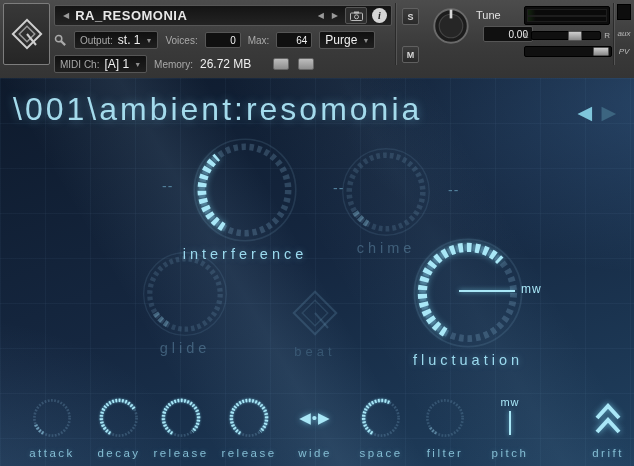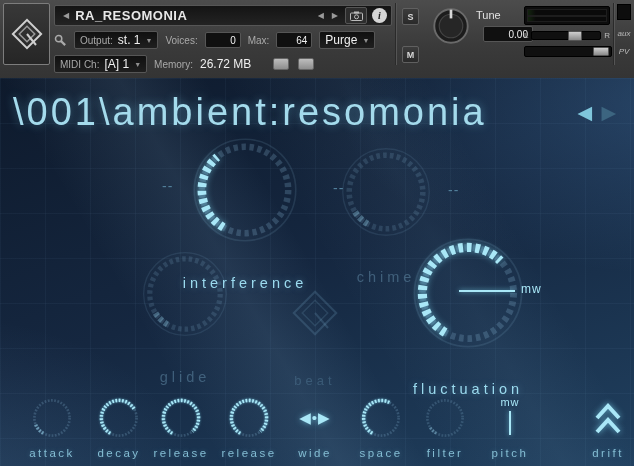--- a/index.html
+++ b/index.html
@@ -60,26 +60,26 @@
       linear-gradient(60deg, transparent 26%, rgba(170,212,242,0.10) 40%, transparent 50%),
       linear-gradient(60deg, transparent 52%, rgba(170,212,242,0.06) 66%, transparent 76%),
       radial-gradient(ellipse 560px 280px at 108% 6%, rgba(72,122,172,0.38), transparent 62%),
       radial-gradient(ellipse 420px 300px at -8% 108%, rgba(110,160,205,0.20), transparent 60%),
       linear-gradient(160deg,#0e1a2c 0%,#152740 48%,#20405f 100%);}
   .instrument::before{content:"";position:absolute;inset:0;pointer-events:none;
       background-image:
         linear-gradient(rgba(140,190,230,0.05) 1px, transparent 1px),
         linear-gradient(90deg, rgba(140,190,230,0.05) 1px, transparent 1px);
       background-size:45px 45px;}
-  .patch-title{position:absolute;left:13px;top:13px;font-size:38px;font-weight:300;
+  .patch-title{position:absolute;left:13px;top:13px;font-size:32px;font-weight:300;
       color:#a4dbec;letter-spacing:3px;text-shadow:0 0 10px rgba(120,205,235,0.45);}
   .patch-nav{position:absolute;right:16px;top:23px;font-size:19px;letter-spacing:2px;}
   .patch-nav .prev{color:#7fc6dc;} .patch-nav .next{color:#3c6580;}
 
-  .knob{position:absolute;display:flex;flex-direction:column;align-items:center;gap:29px;}
+  .knob{position:absolute;display:flex;flex-direction:column;align-items:center;}
   .knob-label{color:#9bdaee;font-size:14.5px;letter-spacing:4px;margin-top:2px;
       text-shadow:0 0 7px rgba(130,210,240,0.4);}
   .knob.dim .knob-label{color:rgba(125,175,205,0.38);text-shadow:none;}
   .brightarc{filter:drop-shadow(0 0 3px rgba(130,225,250,0.7));}
   .dash{position:absolute;color:#517e99;font-size:14px;letter-spacing:1px;}
   .mw-line{position:absolute;left:459px;top:212px;width:56px;height:2px;background:#a9e7f7;
       box-shadow:0 0 5px rgba(130,225,250,0.7);}
   .mw-text{position:absolute;left:521px;top:204px;color:#a9e7f7;font-size:12px;letter-spacing:1px;}
   .beat-label{color:rgba(115,165,195,0.28)!important;font-size:13px!important;}
 

